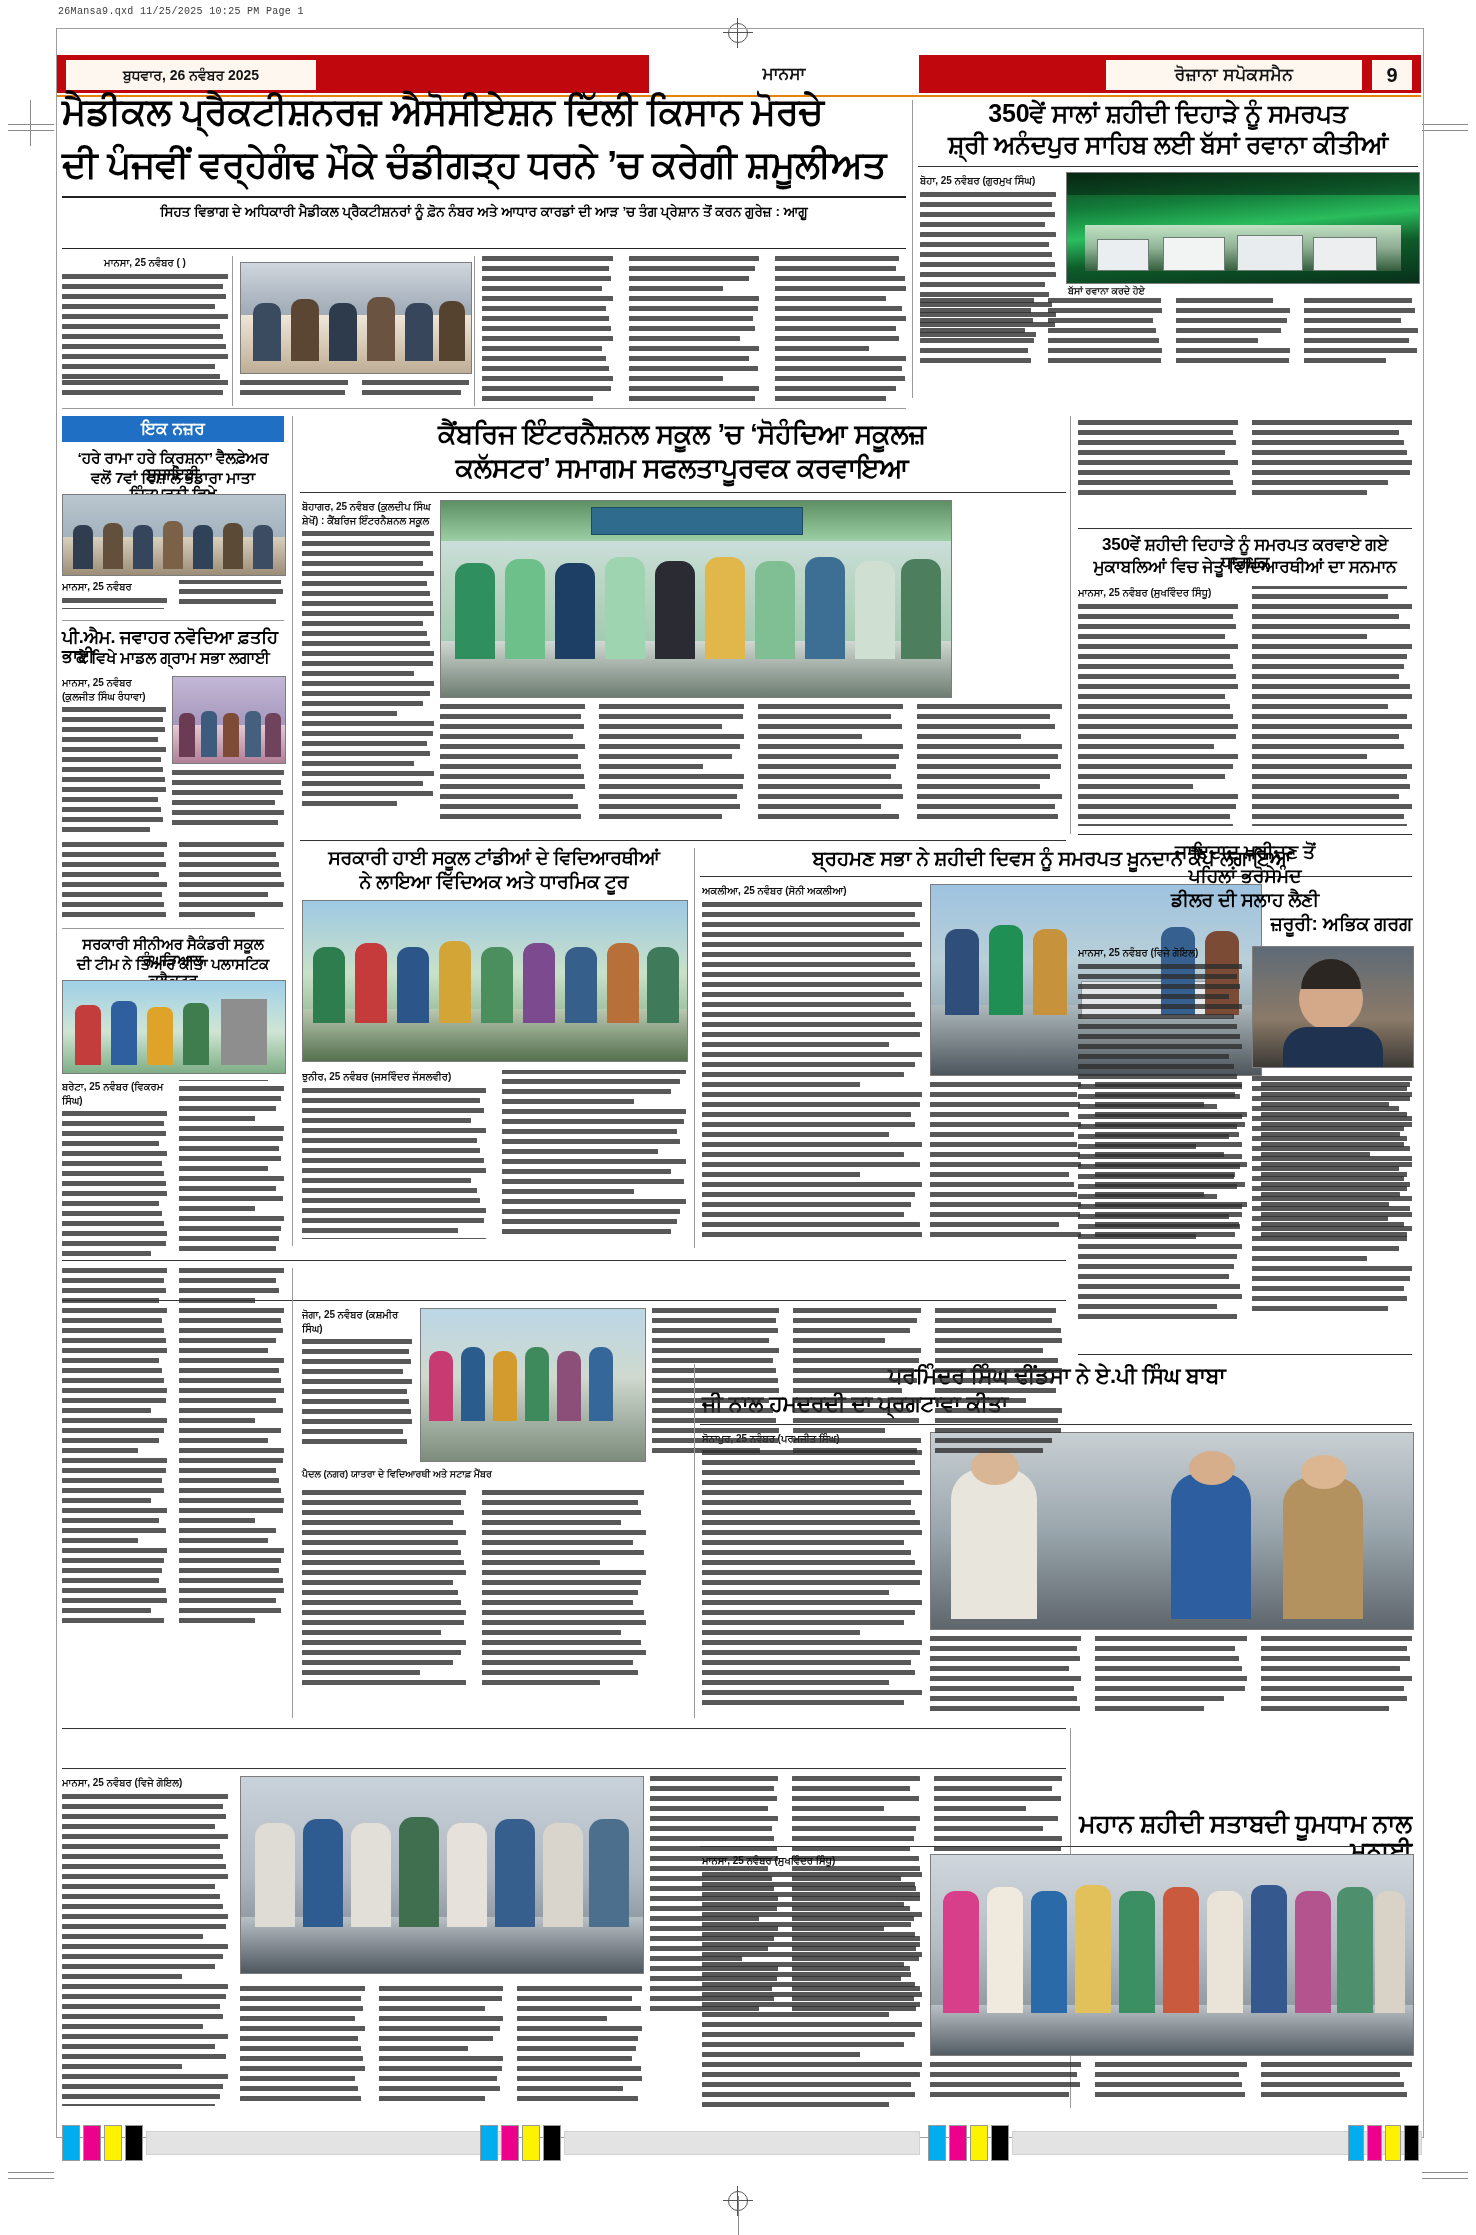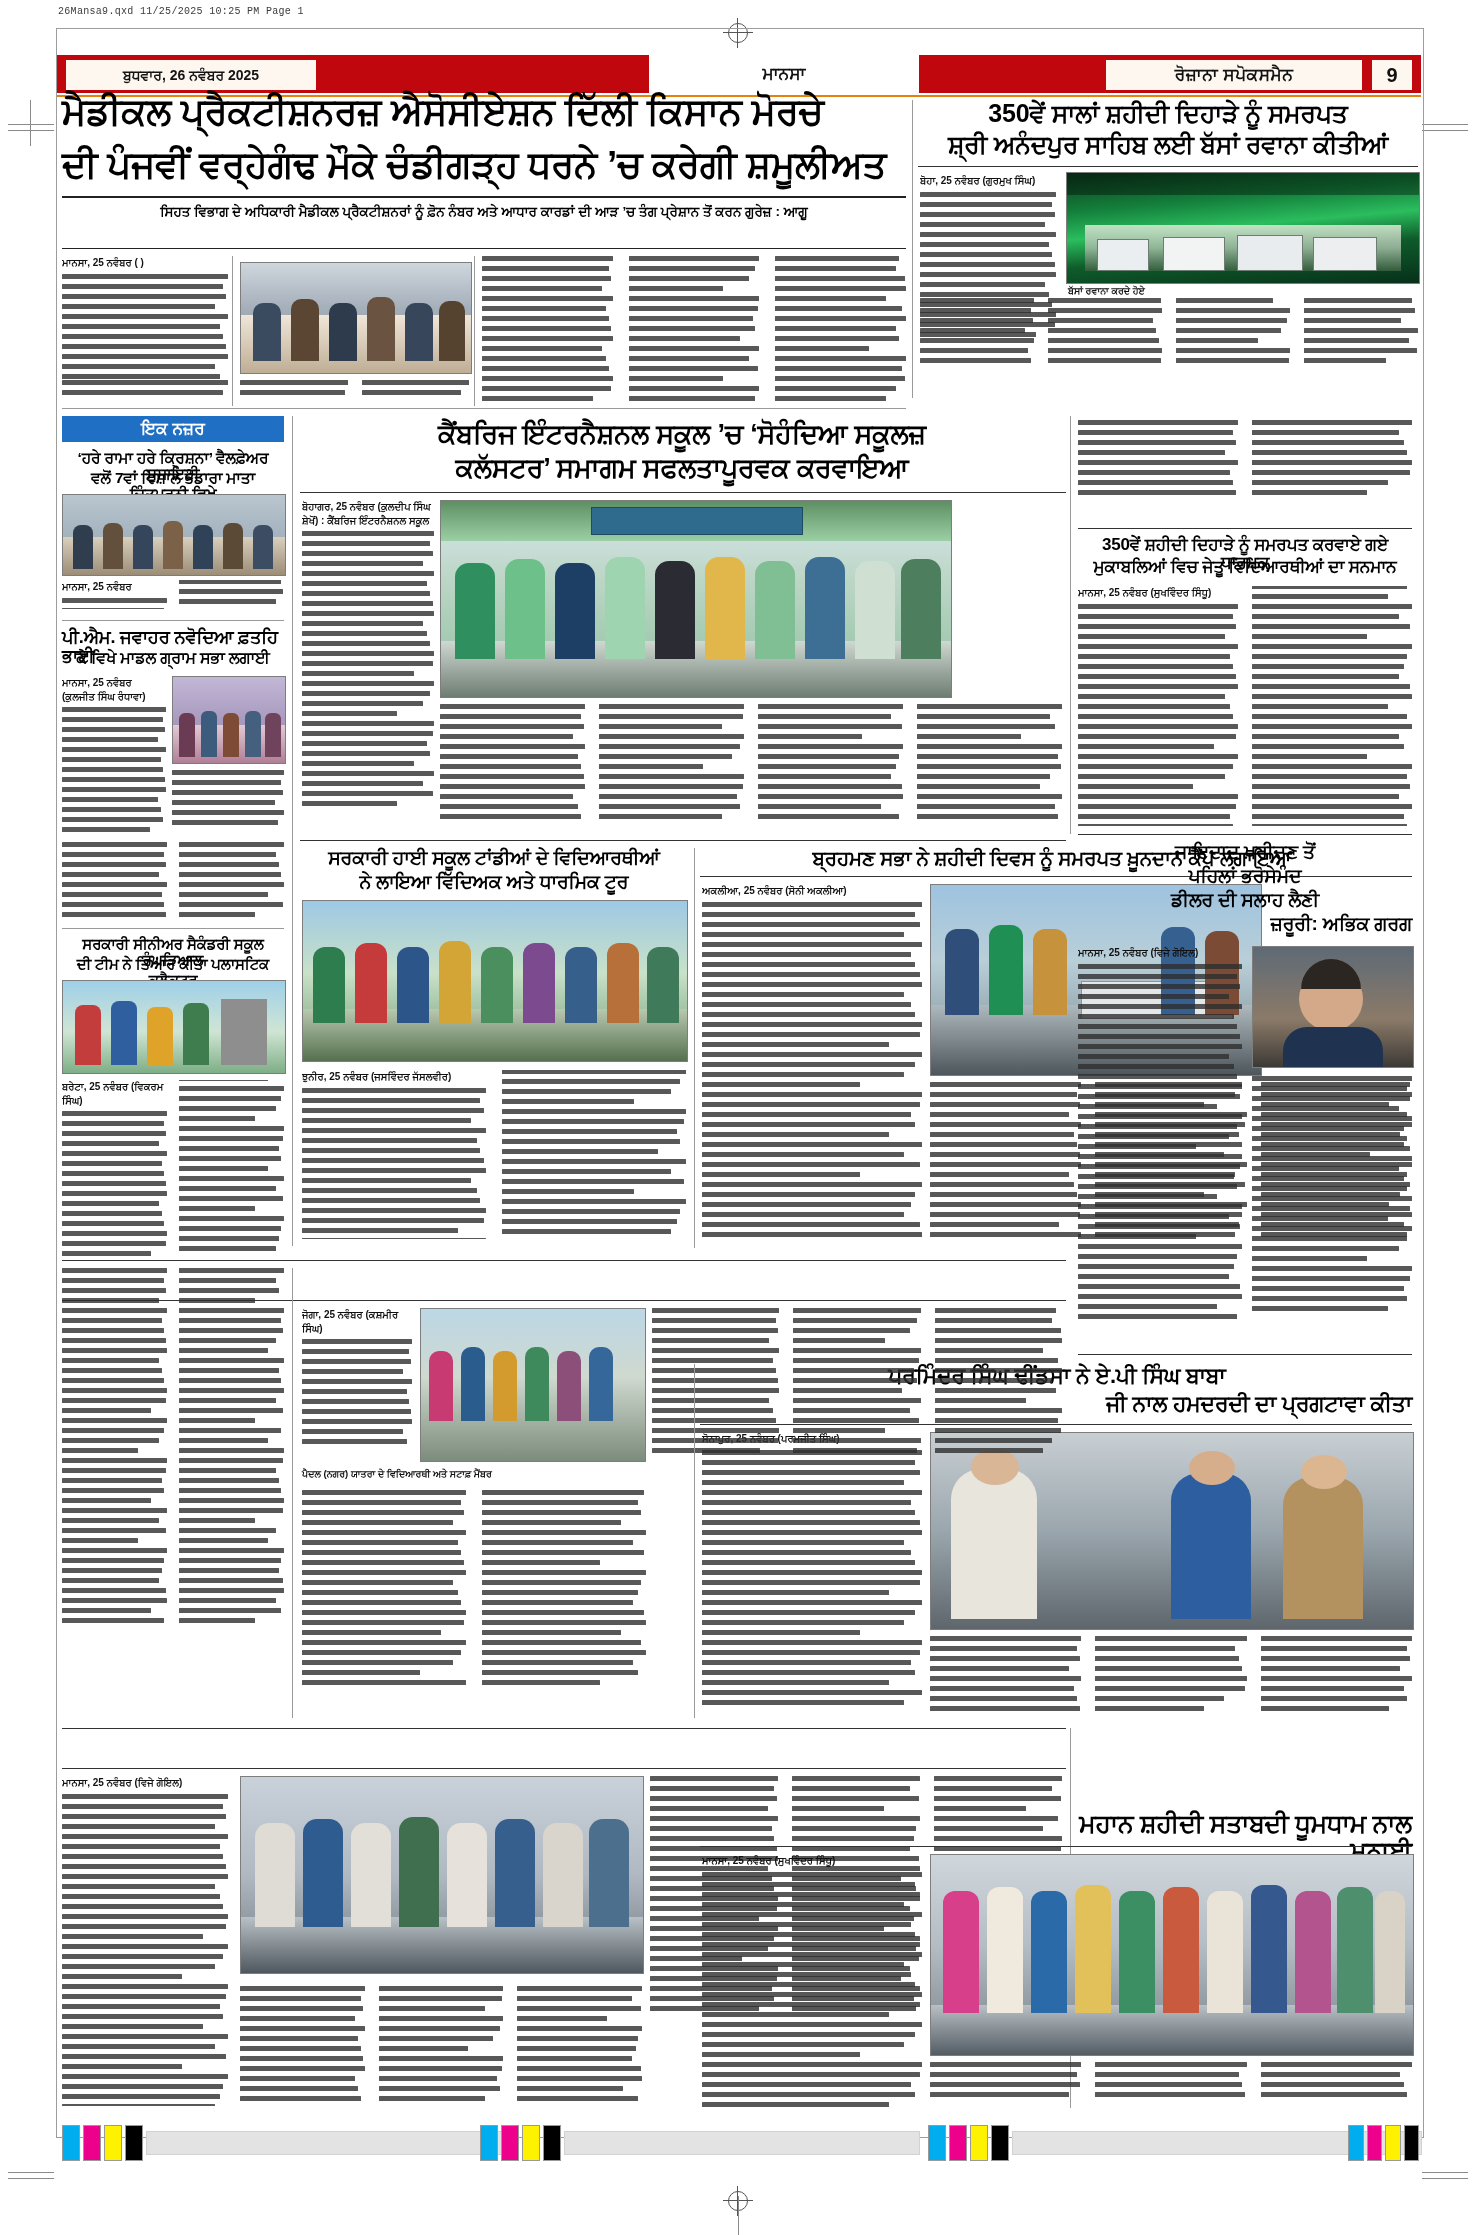--- a/index.html
+++ b/index.html
@@ -190,21 +190,21 @@
        background:linear-gradient(180deg,#cfd6dd 0%,#a6b0bb 40%,#7d8894 100%);">
     <div style="position:absolute;left:0;top:52px;width:100%;height:58px;background:linear-gradient(180deg,#efe6d8,#bfae96);"></div>
     <div style="position:absolute;left:12px;top:40px;width:28px;height:58px;background:#3a4b60;border-radius:10px 10px 0 0;"></div>
     <div style="position:absolute;left:50px;top:36px;width:28px;height:62px;background:#5b4633;border-radius:10px 10px 0 0;"></div>
     <div style="position:absolute;left:88px;top:40px;width:28px;height:58px;background:#2e3b4d;border-radius:10px 10px 0 0;"></div>
     <div style="position:absolute;left:126px;top:34px;width:28px;height:64px;background:#6a5340;border-radius:10px 10px 0 0;"></div>
     <div style="position:absolute;left:164px;top:40px;width:28px;height:58px;background:#37465a;border-radius:10px 10px 0 0;"></div>
     <div style="position:absolute;left:198px;top:38px;width:26px;height:60px;background:#55422f;border-radius:10px 10px 0 0;"></div>
   </div>
 
-  <div class="col" style="left:62px;top:256px;width:166px;height:140px;">
+  <div class="col" style="left:62px;top:256px;width:166px;height:140px;text-align:center;">
     <div class="lead">ਮਾਨਸਾ,   25   ਨਵੰਬਰ   (  )</div>
     <div class="ln s1"></div>
       <div class="ln s2"></div>
       <div class="ln s4"></div>
       <div class="ln s3"></div>
     <div class="ln s1"></div>
       <div class="ln s6"></div>
       <div class="ln s2"></div>
       <div class="ln s4"></div>
     <div class="ln s1"></div>
@@ -804,21 +804,21 @@
       <div class="ln s7"></div>
       <div class="ln s1"></div>
     <div class="ln s4"></div>
       <div class="ln s6"></div>
       <div class="ln s2"></div>
       <div class="ln s5"></div>
   </div>
 
   <div class="hrule" style="left:1078px;top:1354px;width:334px;background:#333;"></div>
   <div class="hl" style="left:702px;top:1364px;width:710px;font-size:22px;text-align:center;">ਪਰਮਿੰਦਰ ਸਿੰਘ ਢੀਂਡਸਾ ਨੇ ਏ.ਪੀ ਸਿੰਘ ਬਾਬਾ</div>
-  <div class="hl" style="left:702px;top:1392px;width:710px;font-size:22px;text-align:right;">ਜੀ ਨਾਲ ਹਮਦਰਦੀ ਦਾ ਪ੍ਰਗਟਾਵਾ ਕੀਤਾ</div>
+  <div class="hl" style="left:702px;top:1392px;width:710px;font-size:22px;text-align:left;">ਜੀ ਨਾਲ ਹਮਦਰਦੀ ਦਾ ਪ੍ਰਗਟਾਵਾ ਕੀਤਾ</div>
   <div class="hrule" style="left:700px;top:1424px;width:712px;background:#333;"></div>
   <div class="photo" style="left:930px;top:1432px;width:482px;height:196px;
        background:linear-gradient(180deg,#c8cfd3 0%,#9aa6ad 50%,#5e666c 100%);">
     <div style="position:absolute;left:20px;top:36px;width:86px;height:150px;background:#e8e5dd;border-radius:30px 30px 0 0;"></div>
     <div style="position:absolute;left:40px;top:16px;width:48px;height:36px;border-radius:50%;background:#d9b695;"></div>
     <div style="position:absolute;left:240px;top:40px;width:80px;height:146px;background:#2d5fa0;border-radius:28px 28px 0 0;"></div>
     <div style="position:absolute;left:258px;top:18px;width:46px;height:34px;border-radius:50%;background:#d6ae8b;"></div>
     <div style="position:absolute;left:352px;top:44px;width:80px;height:142px;background:#b4925f;border-radius:28px 28px 0 0;"></div>
     <div style="position:absolute;left:370px;top:22px;width:46px;height:34px;border-radius:50%;background:#dcb691;"></div>
   </div>

